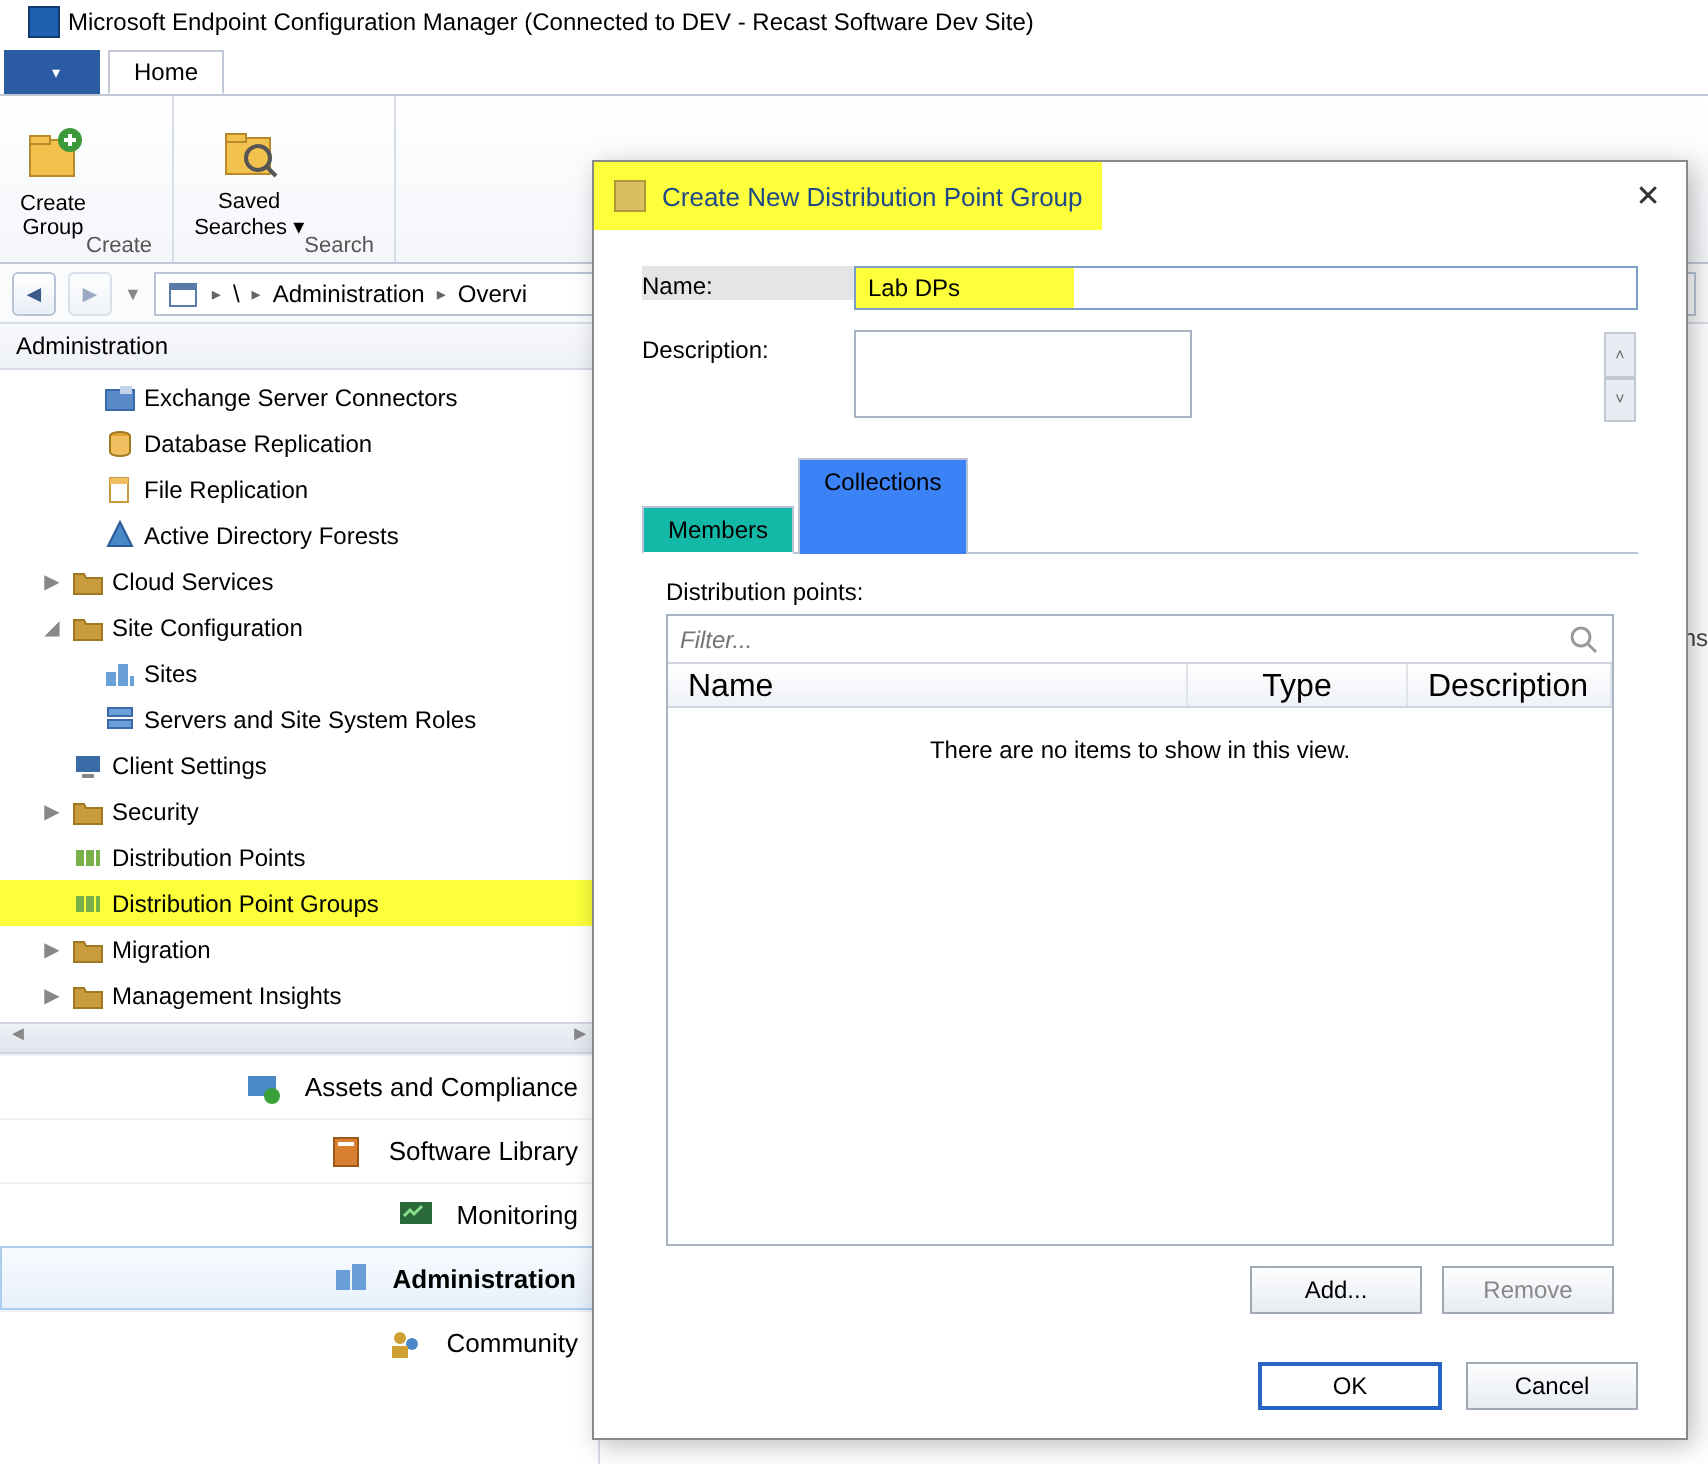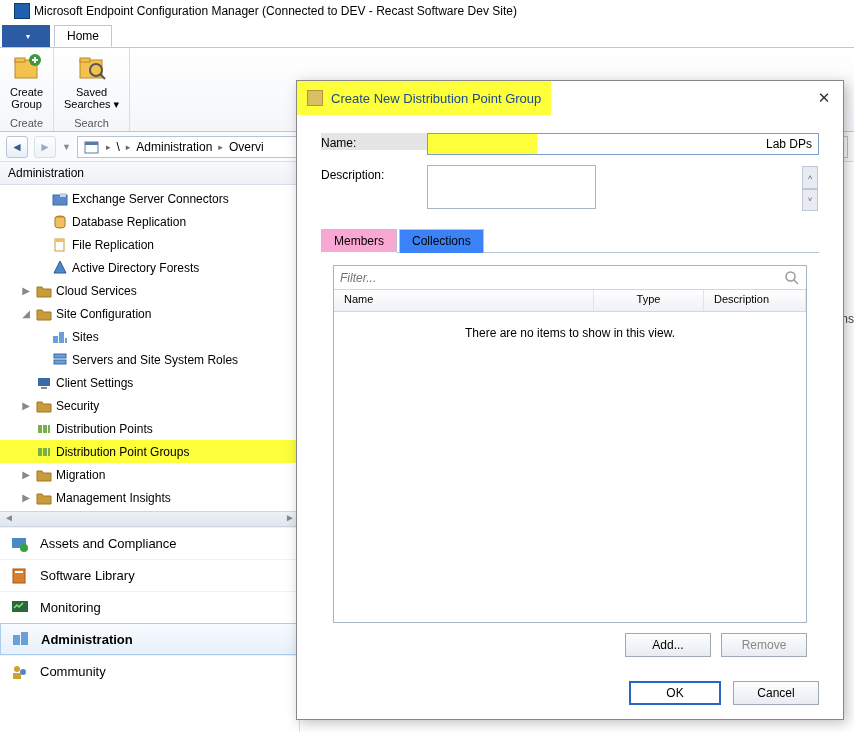--- a/index.html
+++ b/index.html
@@ -8,21 +8,21 @@
 .titlebar { height: 22px; background: #fff; display: flex; align-items: center; padding: 0 14px; gap: 4px; }
 .titlebar .icon-box { width: 16px; height: 16px; background: #2060b0; border: 1px solid #103a70; }
 .titlebar span { color: #000; }
 
 .ribbon-tabs { height: 26px; background: #fff; border-bottom: 1px solid #c0c8d8; display:flex; align-items:flex-end; }
 .ribbon-tabs .file-tab { width: 48px; height: 22px; background: #2b5ca3; color:#fff; display:flex; align-items:center; justify-content:center; margin-left:2px; font-size:11px;}
 .ribbon-tabs .file-tab::after { content:"▾"; font-size:8px; margin-left:4px; color:#fff;}
 .ribbon-tabs .home-tab { height: 22px; padding: 0 12px; border: 1px solid #c0c8d8; border-bottom: 1px solid #fff; background:#fff; margin-left:4px; display:flex; align-items:center; }
 
 .ribbon-body { height: 84px; background: linear-gradient(#fff,#f4f6fa); border-bottom:1px solid #c0c8d8; display:flex; }
-.rgroup { border-right:1px solid #d8dee8; padding:4px 10px 2px 10px; display:flex; flex-direction:column; align-items:center; justify-content:space-between; }
+.rgroup { border-right:1px solid #d8dee8; padding:4px 10px 2px 10px; display:flex; flex-direction:row; align-items:center; justify-content:space-between; }
 .rgroup .big-btn { display:flex; flex-direction:column; align-items:center; gap:2px; cursor:default; }
 .rgroup .big-btn .gicon { width:32px; height:32px; }
 .rgroup .glabel { font-size:11px; text-align:center; }
 .rgroup .gname { font-size:11px; color:#555; margin-top:auto; }
 
 .breadcrumb-bar { height: 30px; background:#fafbfc; border-bottom:1px solid #d8dee8; display:flex; align-items:center; padding:0 6px; gap:6px; }
 .nav-btn { width:22px; height:22px; border:1px solid #b8c4d6; background:linear-gradient(#fff,#e8eef6); border-radius:3px; display:flex; align-items:center; justify-content:center; color:#3a5b8a; cursor:pointer;}
 .bcrumb { flex:1; height:22px; border:1px solid #b8c4d6; background:#fff; display:flex; align-items:center; padding:0 6px; gap:6px; font-size:12px; overflow:hidden;}
 .bcrumb .seg { color:#000; }
 .bcrumb .car { color:#666; font-size:9px; }
@@ -37,21 +37,21 @@
 .tree .ticon { width:16px; height:16px; display:flex; align-items:center; justify-content:center; }
 .tree .tlabel { white-space:nowrap; }
 .tree .ind1 { padding-left: 20px; }
 .tree .ind2 { padding-left: 36px; }
 
 .sep-scroll { height:16px; background:linear-gradient(#eef1f6,#e0e6ef); border-top:1px solid #d0d6e0; border-bottom:1px solid #d0d6e0; position:relative;}
 .sep-scroll::before, .sep-scroll::after { content:"◄"; position:absolute; left:4px; top:0; font-size:10px; color:#888;}
 .sep-scroll::after { content:"►"; left:auto; right:4px;}
 
 .wunder { flex:1; }
-.wunder .wrow { display:flex; align-items:center; height:32px; padding:0 10px; gap:10px; border-top:1px solid #eef1f6; cursor:default;}
+.wunder .wrow { display:flex; align-items:center; height:32px; padding:0 10px; gap:10px; border-top:1px solid #eef1f6; cursor:default;justify-content:flex-end;}
 .wunder .wrow.sel { background: linear-gradient(#f8fbff,#e8f0fb); border:1px solid #aacdf0; }
 .wunder .wicon { width:20px; height:20px; }
 .wunder .wlabel { font-size:13px; }
 .wunder .wrow.sel .wlabel { font-weight:bold; }
 
 
 .dialog { position:absolute; left:296px; top:80px; width:548px; height:640px; background:#fff; border:1px solid #888; box-shadow:3px 3px 12px rgba(0,0,0,.25); display:flex; flex-direction:column;}
 .dlg-title { height:34px; display:flex; align-items:center; padding:0 10px; gap:8px; }
 .dlg-title .dicon { width:16px; height:16px; background:#d8c060; border:1px solid #b0983a;}
 .dlg-title .dtext { color:#204a87; font-size:13px;}
@@ -62,33 +62,33 @@
 .field-row .flabel { width:106px; padding-top:3px;}
 .field-row .flabel.hl { background:#e5e5e5; }
 .field-row input[type=text] { flex:1; height:22px; border:1px solid #7a9ec7; padding:0 6px; font-size:12px;}
 .field-row textarea { flex:1; height:44px; border:1px solid #a8b4c4; resize:none; padding:2px 6px; font-size:12px;}
 .field-row .ta-wrap { flex:1; position:relative; }
 .field-row .ta-wrap .spin { position:absolute; right:1px; top:1px; bottom:1px; width:16px; display:flex; flex-direction:column;}
 .field-row .ta-wrap .spin div { flex:1; background:#e8ecf2; border:1px solid #c0c8d4; font-size:8px; display:flex; align-items:center; justify-content:center; color:#666;}
 
 .tabs { display:flex; border-bottom:1px solid #b8c4d6; margin-top:6px;}
 .tabs .tab { padding:4px 12px; border:1px solid #b8c4d6; border-bottom:none; margin-right:2px; background:#3b82f6; cursor:default; position:relative; top:1px;}
-.tabs .tab.act { background:#f9a8d4; border-bottom:1px solid #fff;}
+.tabs .tab.act { background:#14b8a6; border-bottom:1px solid #fff;margin-top:24px;}
 
 .tab-body { border:0; padding:12px 4px 0 4px; flex:1; display:flex; flex-direction:column;}
 .tab-body .desc-text { margin:0 8px 14px 8px; line-height:1.4; color:#000;}
 .tab-body .sublabel { margin:0 8px 4px 8px;}
 
 .list-box { border:1px solid #a8b4c4; margin:0 8px; flex:1; display:flex; flex-direction:column; }
 .filter-row { height:24px; border-bottom:1px solid #d0d6e0; display:flex; align-items:center; padding:0 6px; color:#888;}
 .filter-row input { border:none; flex:1; outline:none; font-style:italic; color:#888; height:20px;}
 .filter-row .mag { width:16px; height:16px; color:#888;}
 
 .col-head { height:22px; background:linear-gradient(#fff,#eef1f6); border-bottom:1px solid #d0d6e0; display:flex;}
-.col-head .col { padding:3px 10px; border-right:1px solid #e0e4ea; font-size:11px;}
+.col-head .col { padding:3px 10px; border-right:1px solid #e0e4ea; font-size:16px;}
 .col-head .c1 { flex: 0 0 260px;}
 .col-head .c2 { flex: 0 0 110px; text-align: center;}
 .col-head .c3 { flex: 1;}
 .list-empty { flex:1; display:flex; align-items:flex-start; justify-content:center; padding-top:14px; color:#000;}
 
 .list-btns { display:flex; justify-content:flex-end; gap:10px; padding:10px 8px 0 8px;}
 .btn { min-width:86px; height:24px; border:1px solid #a0a8b4; background:linear-gradient(#fcfdfe,#e8ecf2); cursor:default; font-size:12px;}
 .btn.disabled { color:#888; }
 .dlg-foot { height:52px; border-top:0; display:flex; align-items:center; justify-content:flex-end; gap:12px; padding:0 24px;}
 .btn.primary { border:2px solid #2766c4; background:#fff; min-width:92px;}
@@ -352,38 +352,39 @@
       <div class="dicon"></div>
       <span class="dtext">Create New Distribution Point Group</span>
     </div>
     <div class="dlg-close">✕</div>
   </div>
   <div class="dlg-body">
     <div class="field-row">
       <div class="flabel hl">Name:</div>
       <div style="flex:1;position:relative;">
         <div style="position:absolute;left:0;top:0;bottom:0;width:110px;background:#fcff3a;z-index:0;"></div>
-        <input type="text" style="position: relative; z-index: 1; width: 100%; background: transparent; text-align: right;" value="Lab DPs">
+        <input type="text" style="position: relative; z-index: 1; width: 100%; background: transparent;" value="Lab DPs">
       </div>
     </div>
     <div class="field-row">
       <div class="flabel">Description:</div>
       <div class="ta-wrap">
         <textarea style=""></textarea>
         <div class="spin">
             <div>˄</div>
             <div>˅</div>
           </div>
       </div>
     </div>
     <div class="tabs">
       <div class="tab act"><span>Members</span></div>
       <div class="tab"><span>Collections</span></div>
     </div>
     <div class="tab-body">
+      <div class="sublabel">Distribution points:</div>
       <div class="list-box">
         <div class="filter-row">
           <input type="text" placeholder="Filter..." style="">
           <svg class="mag" viewBox="0 0 16 16">
               <circle cx="6.5" cy="6.5" r="4.5" fill="none" stroke="#999" stroke-width="1.5"></circle>
               <line x1="10" y1="10" x2="14" y2="14" stroke="#999" stroke-width="1.5"></line>
             </svg>
         </div>
         <div class="col-head">
           <div class="col c1">Name</div>

